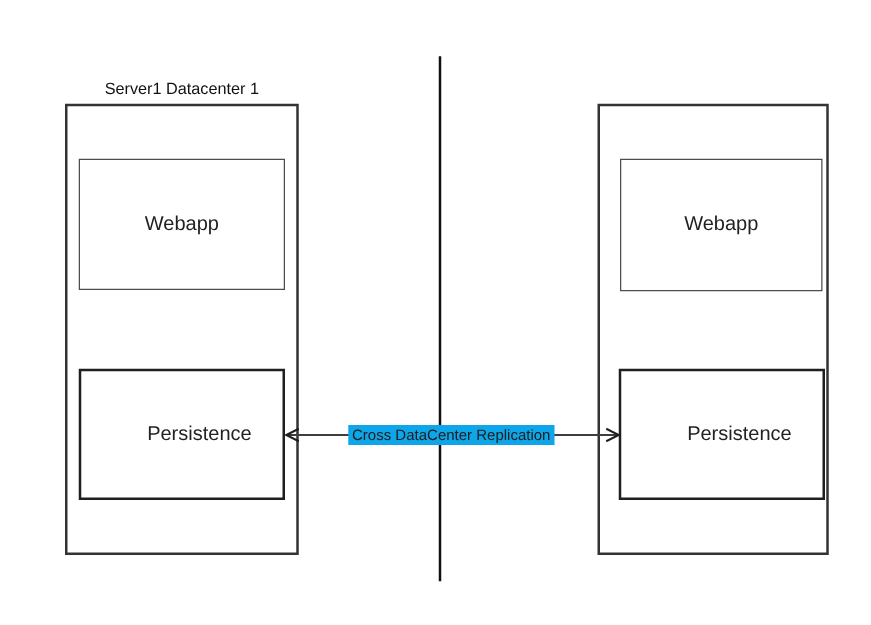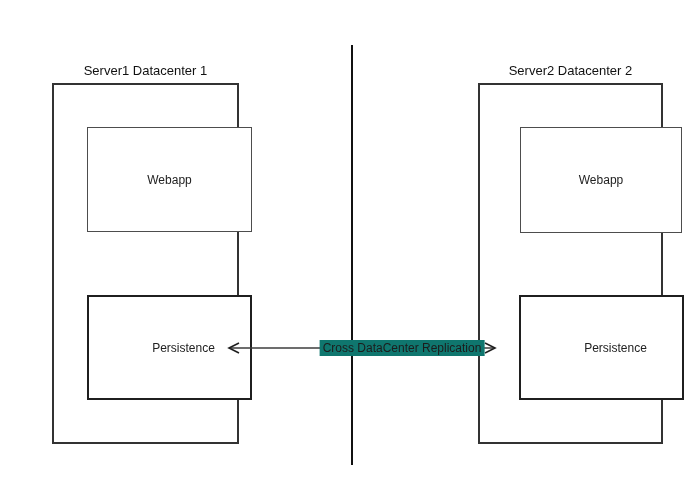--- a/index.html
+++ b/index.html
@@ -36,24 +36,23 @@
   .server-box.left  { left: 52px;  top: 83px; width: 187px; height: 361px; }
   .server-box.right { left: 478px; top: 83px; width: 185px; height: 361px; }
 
   .inner-box {
     position: absolute;
     background: #ffffff;
     box-sizing: border-box;
     display: flex;
     align-items: center;
     justify-content: center;
-    font-size: 12px;
+    font-size: 16px;
     color: #222222;
     text-align: center;
-    margin-left: 24px;
   }
   .webapp-box {
     border: 1px solid #4d4d4d;
   }
   .persistence-box {
     border: 2px solid #1f1f1f;
     padding-left: 28px;
   }
   .server-box.left .webapp-box       { left: 9px;  top: 42px;  width: 165px; height: 105px; }
   .server-box.left .persistence-box  { left: 9px;  top: 210px; width: 165px; height: 105px; }
@@ -75,47 +74,45 @@
     top: 336px;
     width: 272px;
     height: 24px;
     z-index: 2;
   }
   .arrow-label {
     position: absolute;
     left: 361px;
     top: 340px;
     transform: translateX(-50%);
-    background: #0f766e;
+    background: #0ea5e9;
     padding: 0 3px;
     font-size: 12px;
     line-height: 16px;
     white-space: nowrap;
     color: #1c1c1c;
     z-index: 3;
-    margin-left: 41px;
   }
 </style>
 </head>
 <body>
 
 <div class="canvas">
 
   <div class="server-title left">Server1 Datacenter 1</div>
 
   <div class="server-box left">
     <div class="inner-box webapp-box">
       <span>Webapp</span>
     </div>
     <div class="inner-box persistence-box">
       <span>Persistence</span>
     </div>
   </div>
 
-  <div class="server-title right">Server2 Datacenter 2</div>
 
   <div class="server-box right">
     <div class="inner-box webapp-box">
       <span>Webapp</span>
     </div>
     <div class="inner-box persistence-box">
       <span>Persistence</span>
     </div>
   </div>
 

